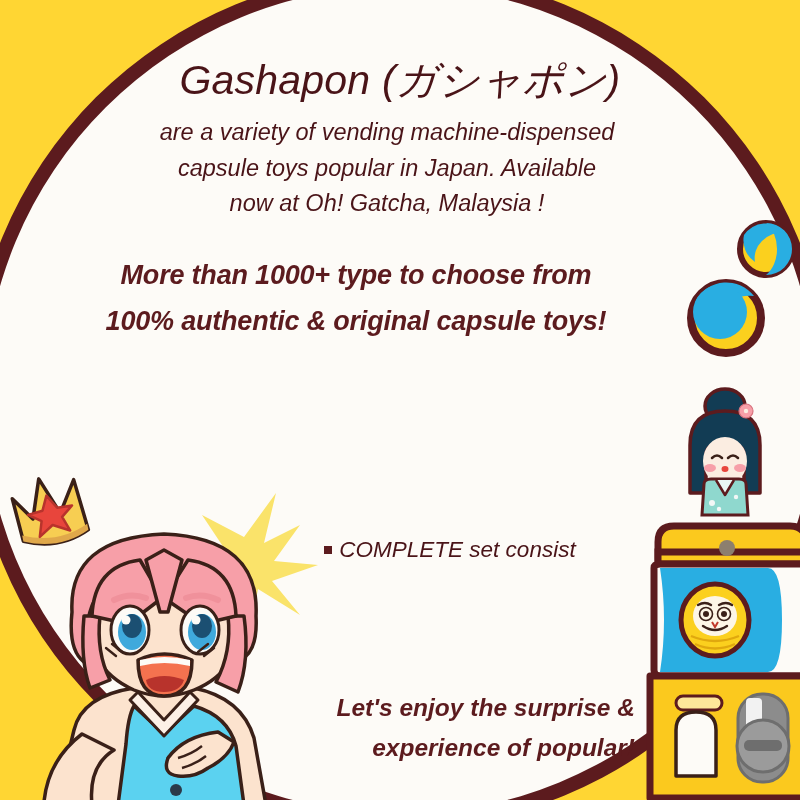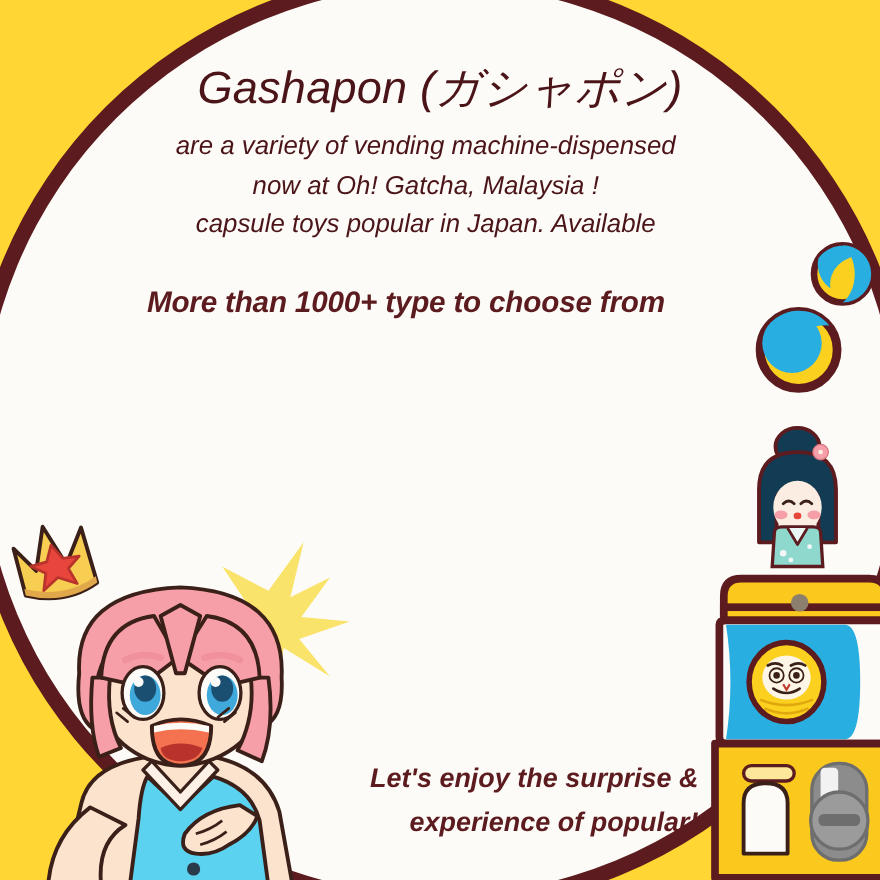--- a/index.html
+++ b/index.html
@@ -62,21 +62,21 @@
     width: 590px;
     text-align: center;
     font-size: 23.5px;
     font-style: italic;
     color: #4A1418;
     line-height: 1.52;
   }
   .headline {
     position: absolute;
     top: 252px;
-    left: 49px;
+    left: 36px;
     width: 640px;
     text-align: center;
     font-size: 27px;
     font-weight: bold;
     font-style: italic;
     color: #5C1B1E;
     line-height: 1.72;
     letter-spacing: -0.2px;
   }
   .bullet-block {
@@ -287,30 +287,34 @@
       <path d="M118 140 Q142 134 168 140 L168 146 Q142 140 118 146 Z" fill="#FDFBF7"></path>
     </svg>
   </div>
 
   <div class="content">
 
     <div class="title">Gashapon (ガシャポン)</div>
 
     <div class="intro">
       <div>are a variety of vending machine-dispensed</div>
+      <div>capsule toys popular in Japan. Available</div>
       <div>now at Oh! Gatcha, Malaysia !</div>
-      <div>capsule toys popular in Japan. Available</div>
     </div>
 
     <div class="headline">
       <div>More than 1000+ type to choose from</div>
+      <div>100% authentic &amp; original capsule toys!</div>
     </div>
 
 
     <div class="bullet-block bullet-complete">
+      <div>
+        <span class="sq-bullet"></span><span>COMPLETE set consist</span>
+      </div>
     </div>
 
     <div class="closing">
       <div>Let's enjoy the surprise &amp;</div>
       <div>experience of popular!</div>
     </div>
 
   </div>
 </div>
 

